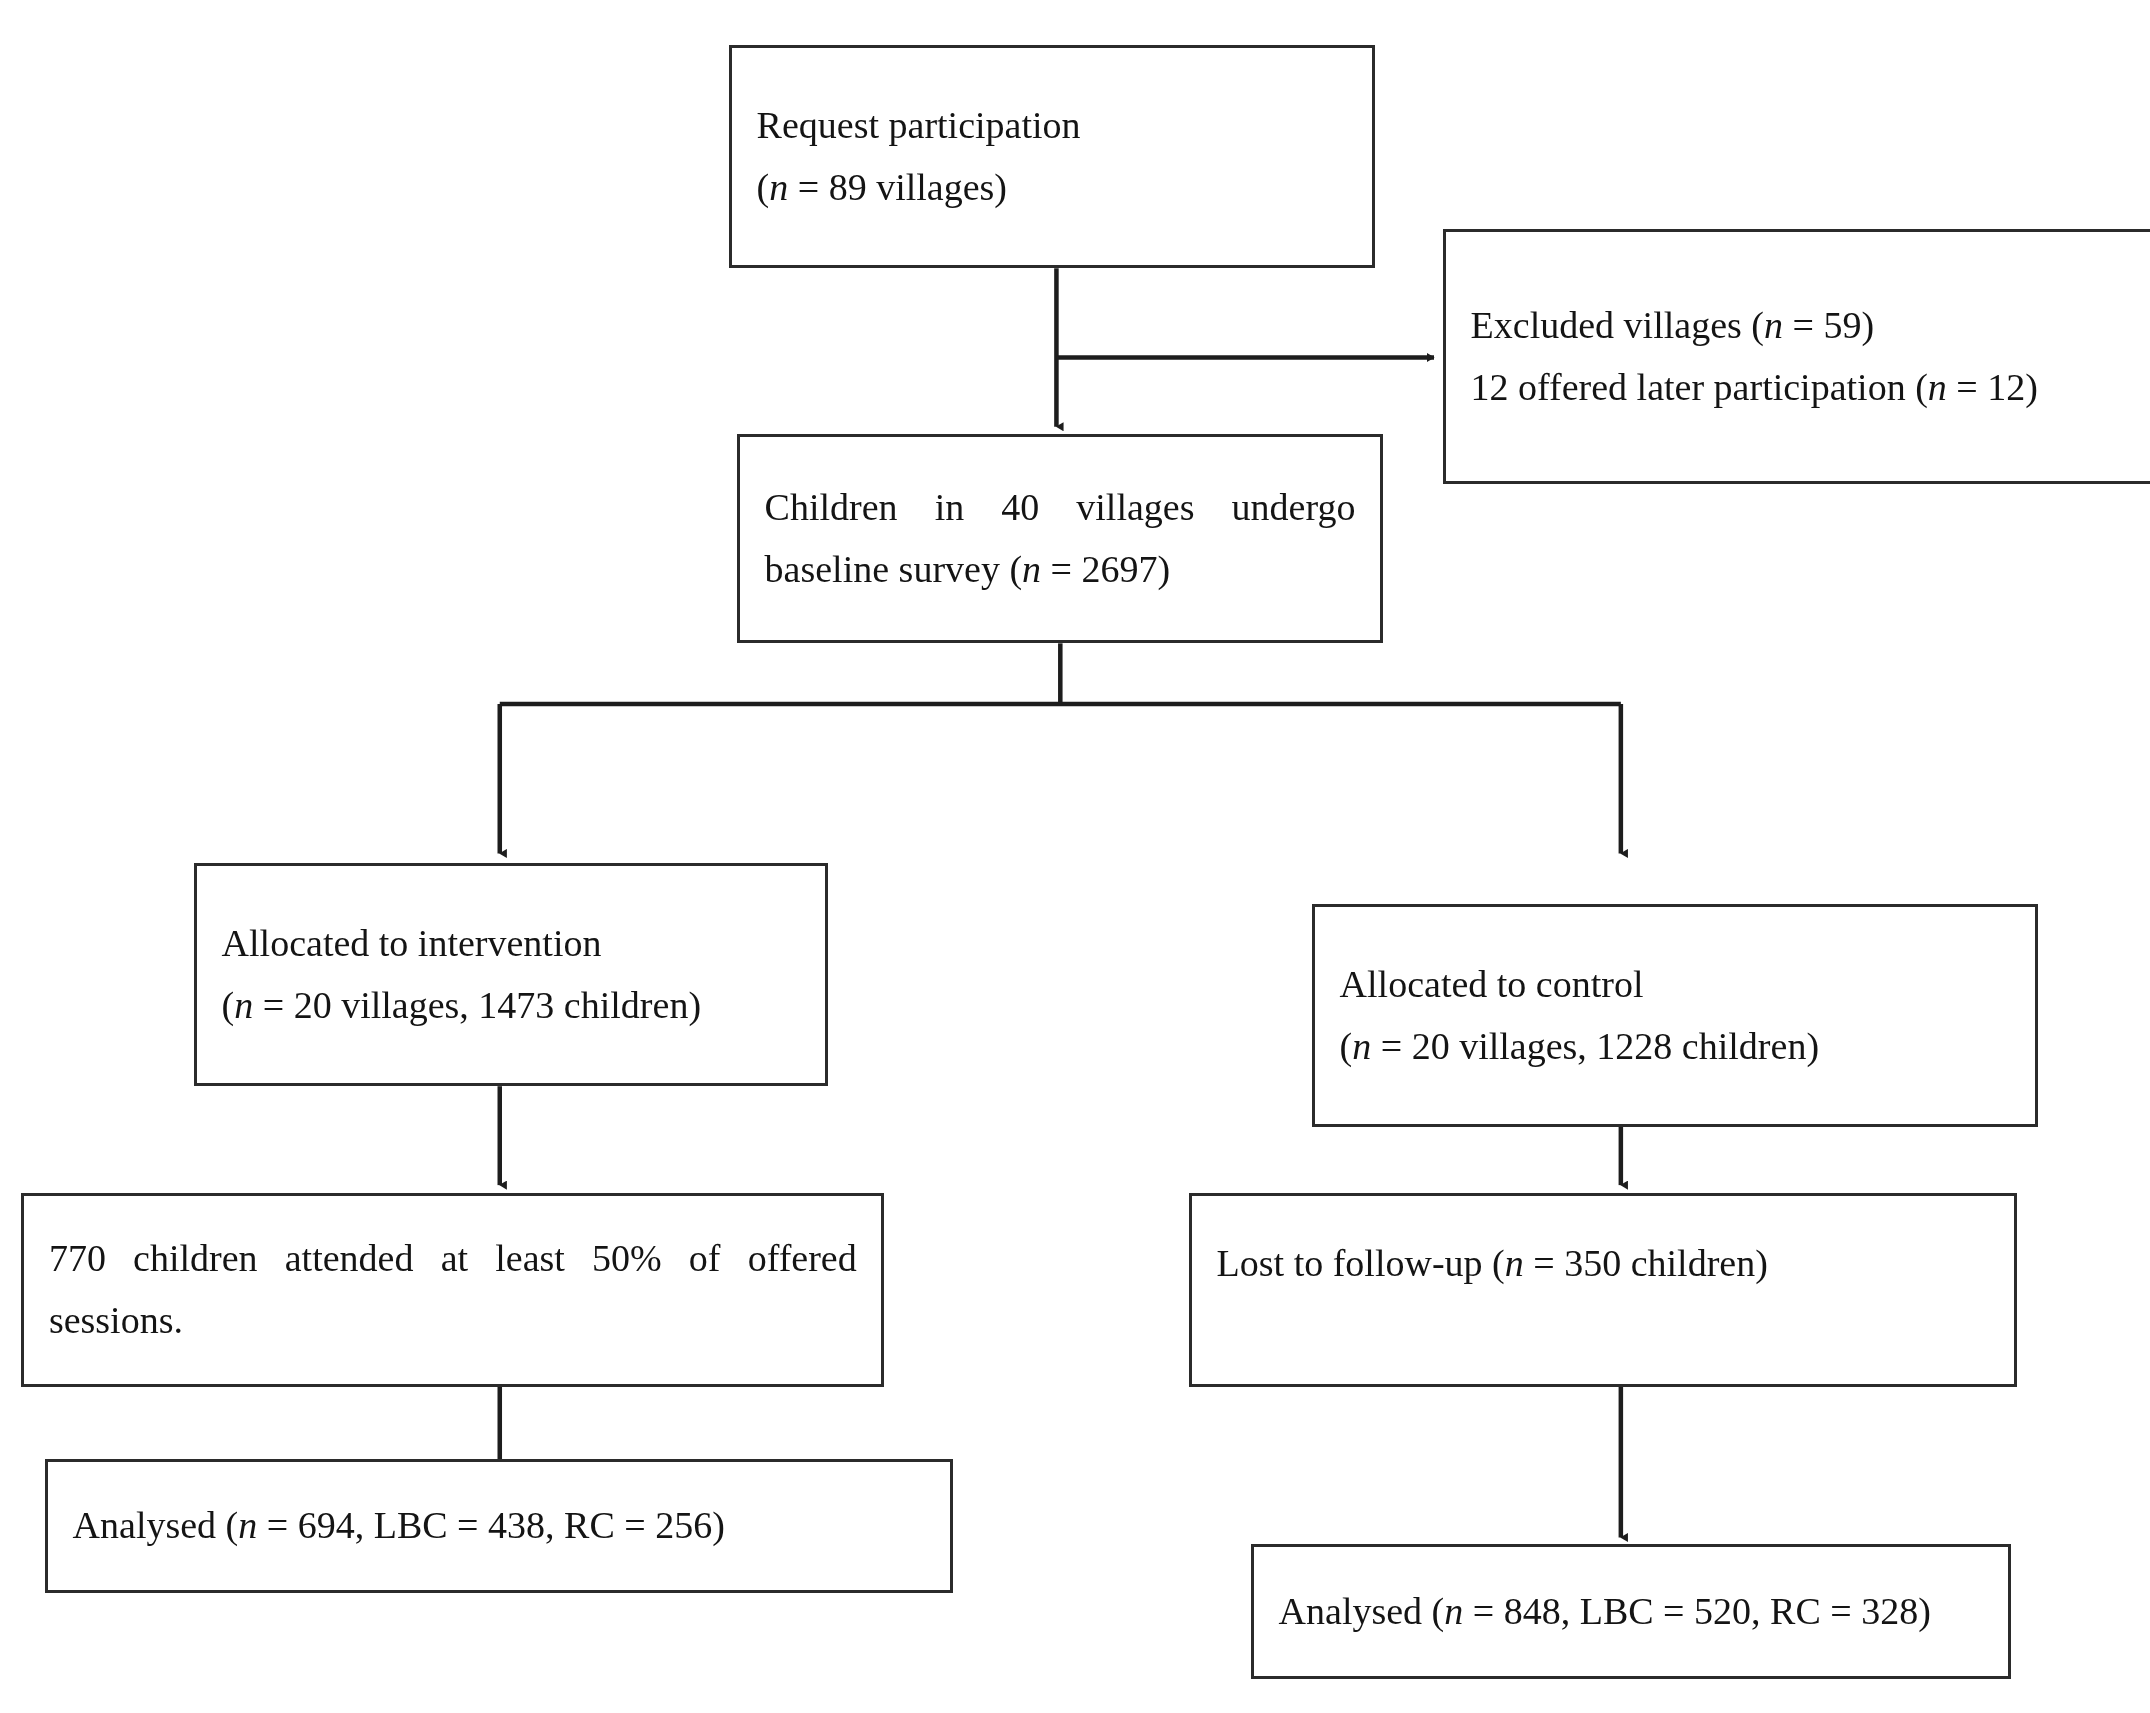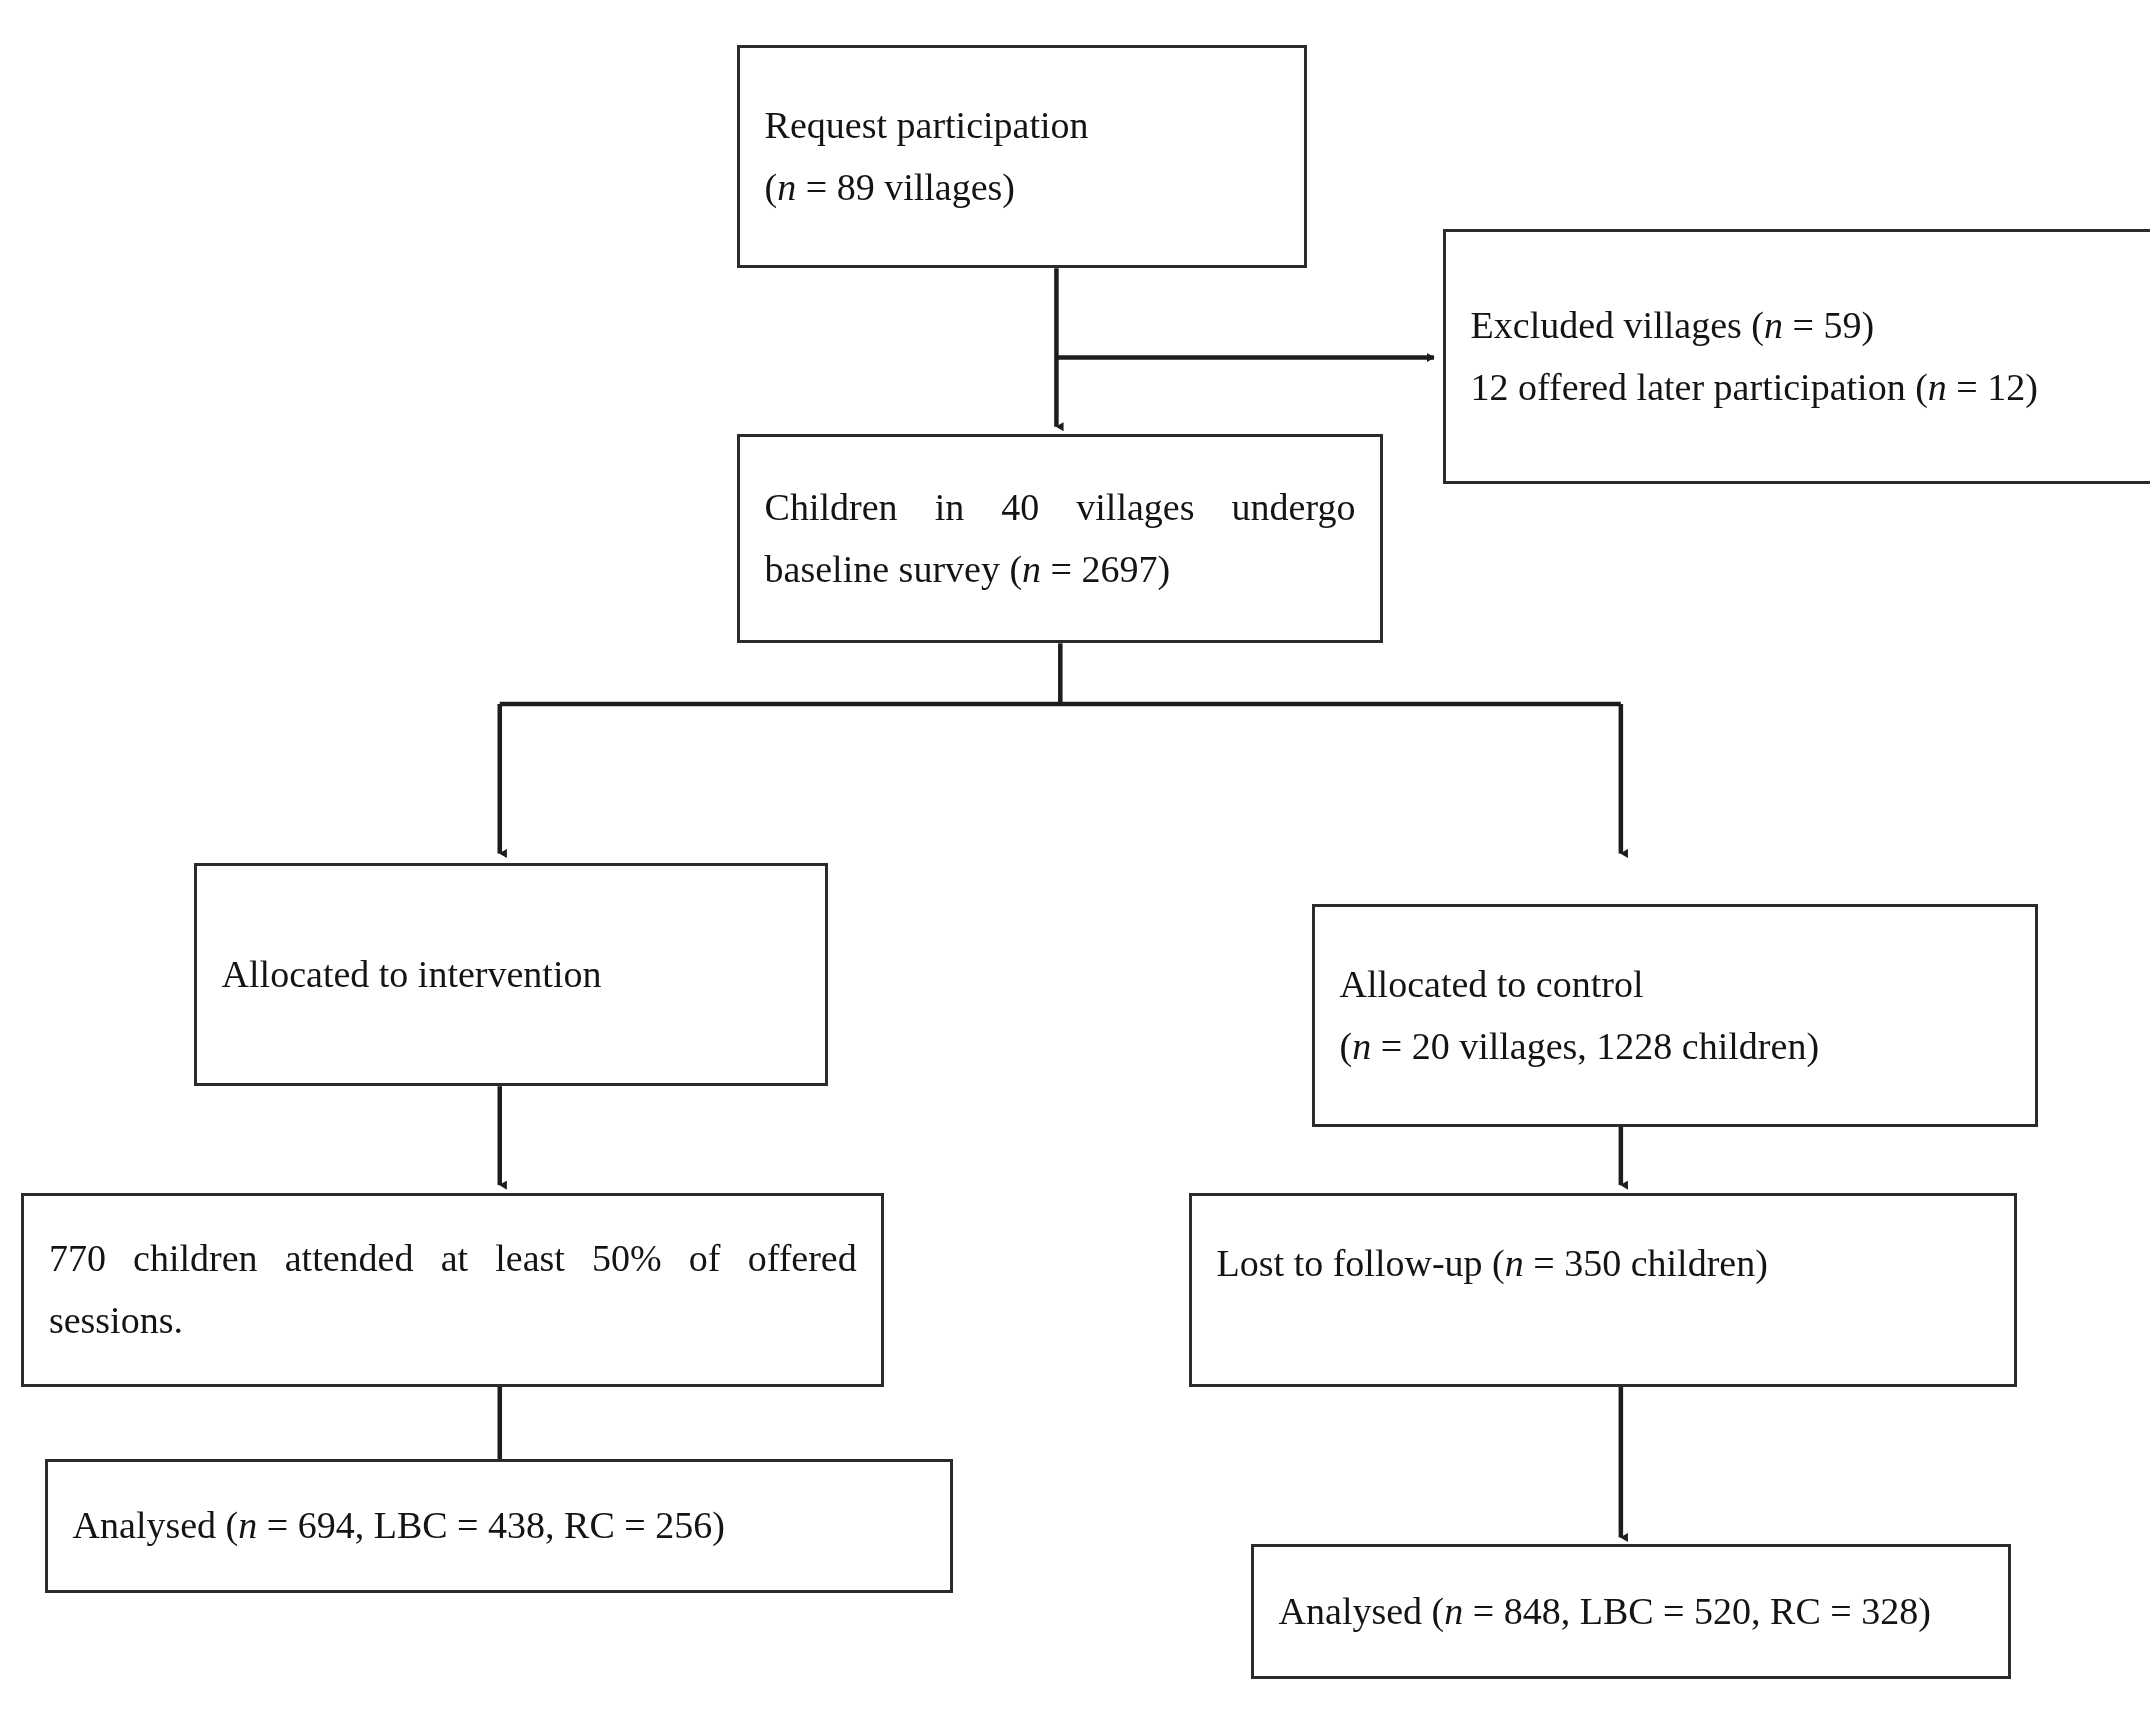--- a/index.html
+++ b/index.html
@@ -91,37 +91,38 @@
 
     <g>
       <path d="M773,2145 L773,2378" stroke="#1d1d1d" stroke-width="7" fill="none" marker-end="url(#arrowdown)"></path>
     </g>
 
     <g>
       <path d="M2507,2145 L2507,2378" stroke="#1d1d1d" stroke-width="7" fill="none" marker-end="url(#arrowdown)"></path>
     </g>
   </svg>
 
-  <div class="node" style="left:729px; top:45px; width:570px; height:223px;margin-left:8px;">
+  <div class="node" style="left:729px; top:45px; width:646px; height:223px;">
     <div class="line">Request participation</div>
     <div class="line"><span>(</span><em class="nvar">n</em><span> = 89 villages)</span></div>
   </div>
 
   <div class="node" style="left:1443px; top:229px; width:754px; height:255px;">
     <div class="line"><span>Excluded villages (</span><em class="nvar">n</em><span> = 59)</span></div>
     <div class="line"><span>12 offered later participation (</span><em class="nvar">n</em><span> = 12)</span></div>
   </div>
 
   <div class="node justify" style="left:737px; top:434px; width:646px; height:209px;">
     <div class="line">Children in 40 villages undergo</div>
     <div class="line last"><span>baseline survey (</span><em class="nvar">n</em><span> = 2697)</span></div>
   </div>
 
   <div class="node" style="left:194px; top:863px; width:634px; height:223px;">
     <div class="line">Allocated to intervention</div>
+    <div class="line"><span>(</span><em class="nvar">n</em><span> = 20 villages, 1473 children)</span></div>
   </div>
 
   <div class="node" style="left:1312px; top:904px; width:726px; height:223px;">
     <div class="line">Allocated to control</div>
     <div class="line"><span>(</span><em class="nvar">n</em><span> = 20 villages, 1228 children)</span></div>
   </div>
 
   <div class="node justify" style="left:21.3px; top:1193px; width:863px; height:194px;">
     <div class="line">770 children attended at least 50% of offered</div>
     <div class="line last">sessions.</div>

